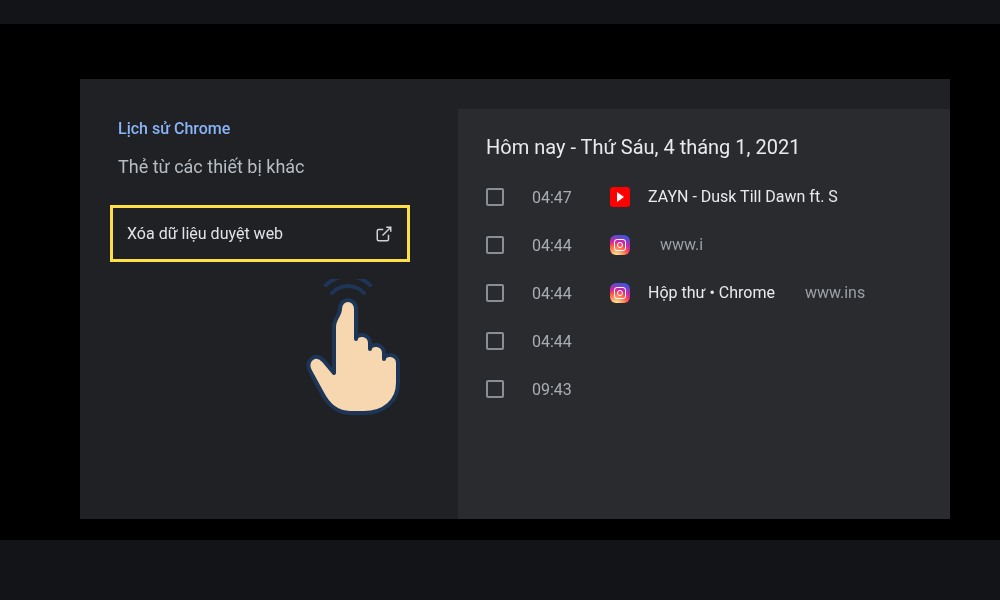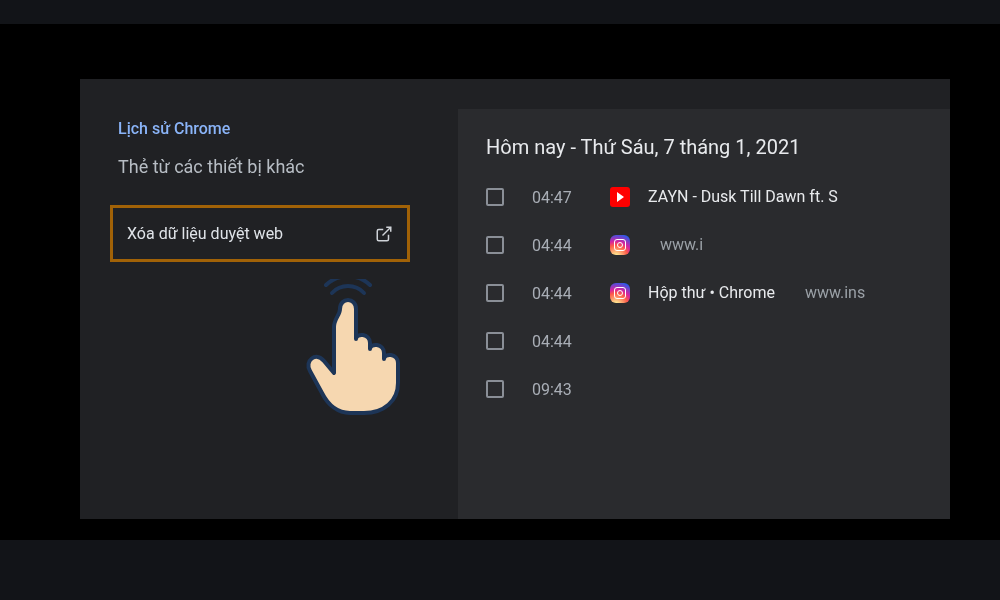--- a/index.html
+++ b/index.html
@@ -3,21 +3,21 @@
 <meta charset="utf-8">
 <style>
   * { box-sizing: border-box; margin: 0; padding: 0; }
   html, body { width: 1000px; height: 600px; background: #121418; font-family: Roboto, Arial, sans-serif; overflow: hidden; }
   .stage { position: relative; width: 1000px; height: 516px; background: #000000; margin-top: 24px; }
   .panel { position: absolute; left: 80px; top: 55px; width: 870px; height: 440px; background: #202124; }
   .sidebar { position: absolute; left: 30px; top: 32px; width: 320px; }
   .nav-item { font-size: 16px; padding: 8px 8px; color: #c8ccd0; cursor: pointer; }
   .nav-item.active { color: #8ab4f8; font-weight: 500; }
   .nav-sub { color: #b7bdc4; padding: 10px 8px; font-size: 18px; }
-  .clear-box { margin-top: 18px; display: flex; align-items: center; justify-content: space-between; padding: 16px 14px; border: 3px solid #a16207; width: 300px; color: #dfe3e8; font-size: 16px; cursor: pointer; }
+  .clear-box { margin-top: 18px; display: flex; align-items: center; justify-content: space-between; padding: 16px 14px; border: 3px solid #fde047; width: 300px; color: #dfe3e8; font-size: 16px; cursor: pointer; }
   .ext-icon { width: 18px; height: 18px; color: #cfd3d8; flex-shrink: 0; }
 
   .main { position: absolute; left: 378px; top: 30px; right: 0; bottom: 0; background: #2a2b2e; padding: 26px 0 0 28px; overflow: hidden; }
   .date-header { color: #e8eaed; font-size: 20px; margin-bottom: 26px; }
 
   .rows { display: flex; flex-direction: column; gap: 24px; }
   .hrow { display: flex; align-items: center; gap: 28px; color: #e8eaed; font-size: 16px; height: 24px; }
   .chk { width: 18px; height: 18px; border: 2px solid #8a8f97; border-radius: 2px; flex-shrink: 0; cursor: pointer; }
   .time { color: #a9aeb6; width: 50px; font-size: 16px; }
   .favicon { width: 20px; height: 20px; border-radius: 4px; flex-shrink: 0; display: flex; align-items: center; justify-content: center; font-size: 11px; font-weight: 700; color: #fff; }
@@ -50,21 +50,21 @@
         <span>Xóa dữ liệu duyệt web</span>
         <svg class="ext-icon" viewBox="0 0 24 24" fill="none" stroke="currentColor" stroke-width="2">
           <path d="M18 13v6a2 2 0 0 1-2 2H5a2 2 0 0 1-2-2V8a2 2 0 0 1 2-2h6"></path>
           <polyline points="15 3 21 3 21 9"></polyline>
           <line x1="10" y1="14" x2="21" y2="3"></line>
         </svg>
       </div>
     </div>
 
     <div class="main">
-      <div class="date-header">Hôm nay - Thứ Sáu, 7 tháng 1, 2021</div>
+      <div class="date-header">Hôm nay - Thứ Sáu, 4 tháng 1, 2021</div>
       <div class="rows">
 
         <div class="hrow">
           <div class="chk"></div>
           <div class="time">04:47</div>
           <div class="title-wrap">
             <div class="favicon youtube"></div>
             <span class="title">ZAYN - Dusk Till Dawn ft. S</span>
             <span class="domain"></span>
           </div>

